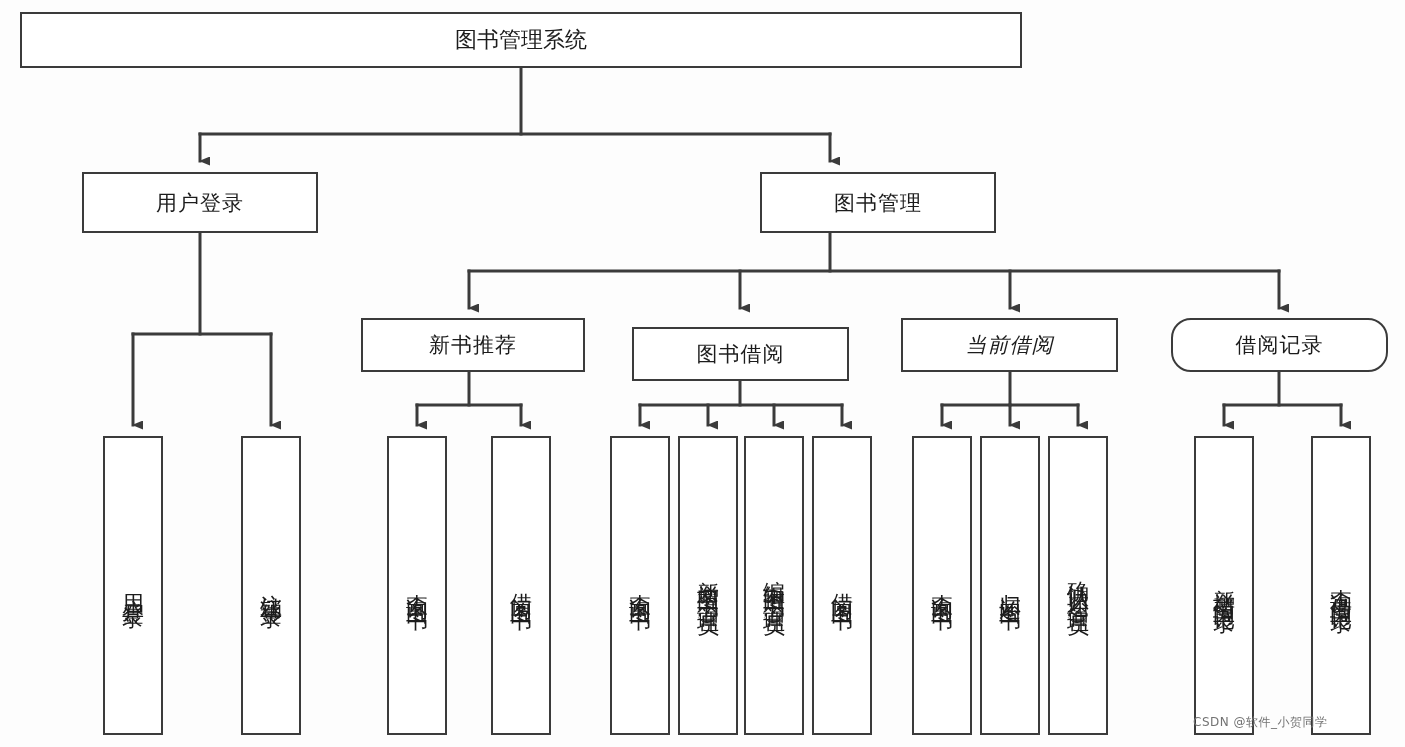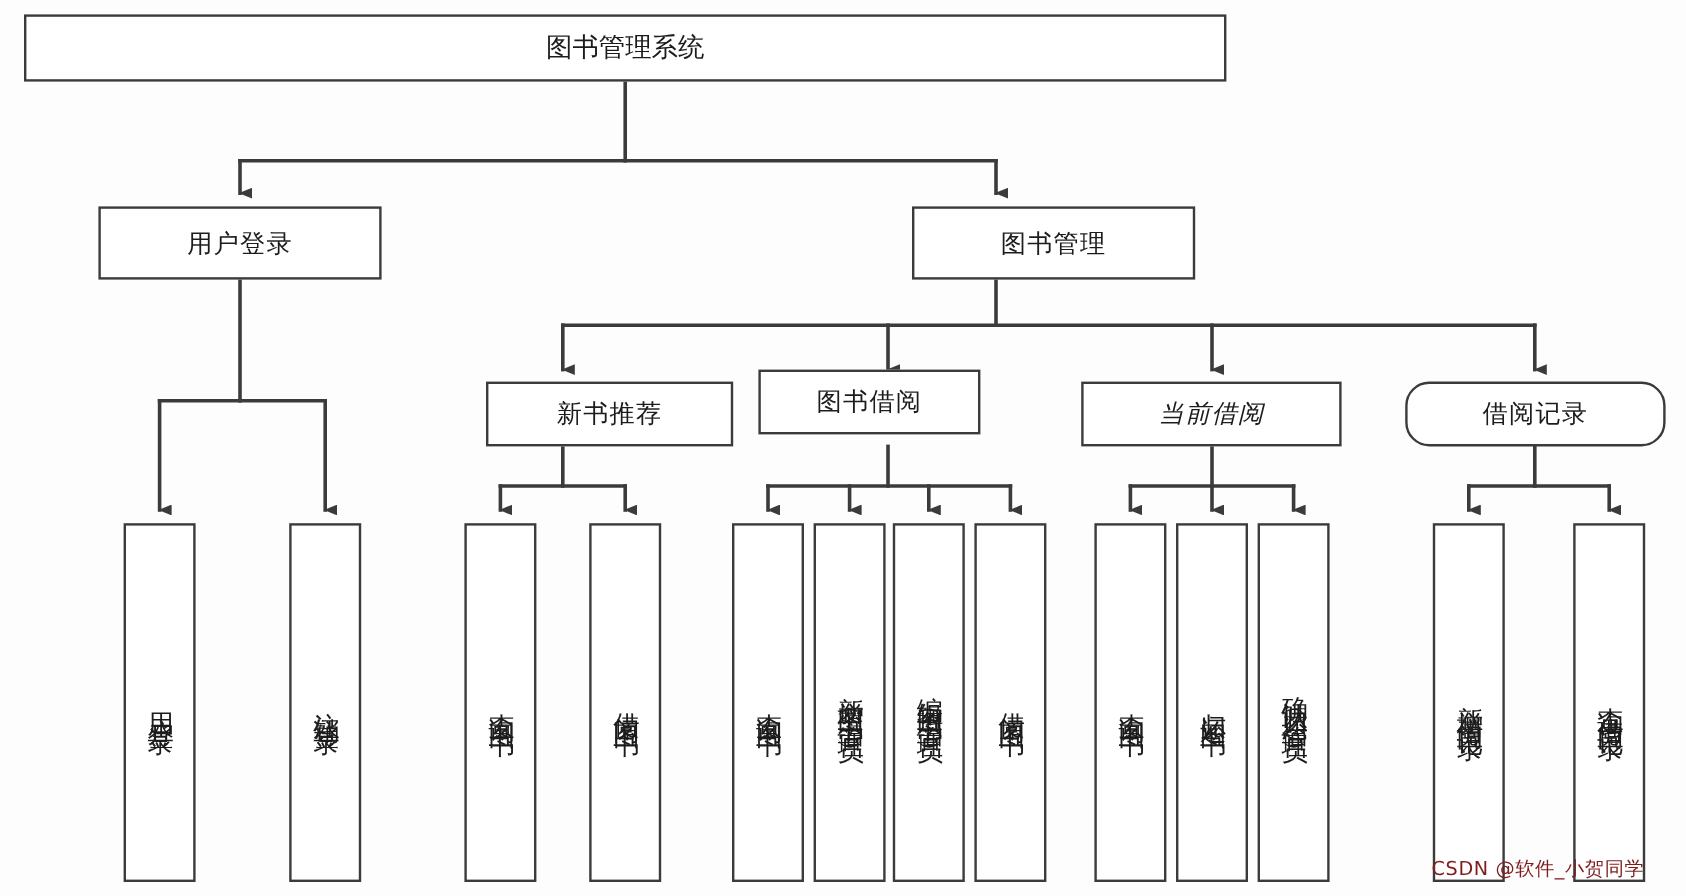--- a/index.html
+++ b/index.html
@@ -28,22 +28,22 @@
     padding:6px 0;
   }
   .node.leaf .txt{
     writing-mode:vertical-rl;
     text-orientation:upright;
     letter-spacing:5px;
     white-space:nowrap;
   }
   .watermark{
     position:absolute;
-    font-size:16px;
-    color:#7f1d1d;
+    font-size:12px;
+    color:#737373;
     letter-spacing:0.5px;
     white-space:nowrap;
     pointer-events:none;
   }
 </style>
 </head>
 <body>
 
 <div id="canvas">
 
@@ -101,24 +101,24 @@
     <span class="txt">图书管理系统</span>
   </div>
 
   <div class="node h" style="left:82px;top:172px;width:236px;height:61px;">
     <span class="txt">用户登录</span>
   </div>
   <div class="node h" style="left:712px;top:172px;width:236px;height:61px;margin-left:48px;">
     <span class="txt">图书管理</span>
   </div>
 
-  <div class="node h" style="left:361px;top:318px;width:206px;height:54px;margin-left:44px;">
+  <div class="node h" style="left:361px;top:318px;width:224px;height:54px;">
     <span class="txt">新书推荐</span>
   </div>
-  <div class="node h" style="left:632px;top:308px;width:185px;height:54px;">
+  <div class="node h" style="left:632px;top:327px;width:217px;height:54px;">
     <span class="txt">图书借阅</span>
   </div>
   <div class="node h" style="left:901px;top:318px;width:217px;height:54px;font-style:italic;">
     <span class="txt">当前借阅</span>
   </div>
   <div class="node h" style="left:1171px;top:318px;width:217px;height:54px;border-radius:20px;">
     <span class="txt">借阅记录</span>
   </div>
 
   <div class="node leaf" style="left:103px;top:436px;width:60px;height:299px;">

